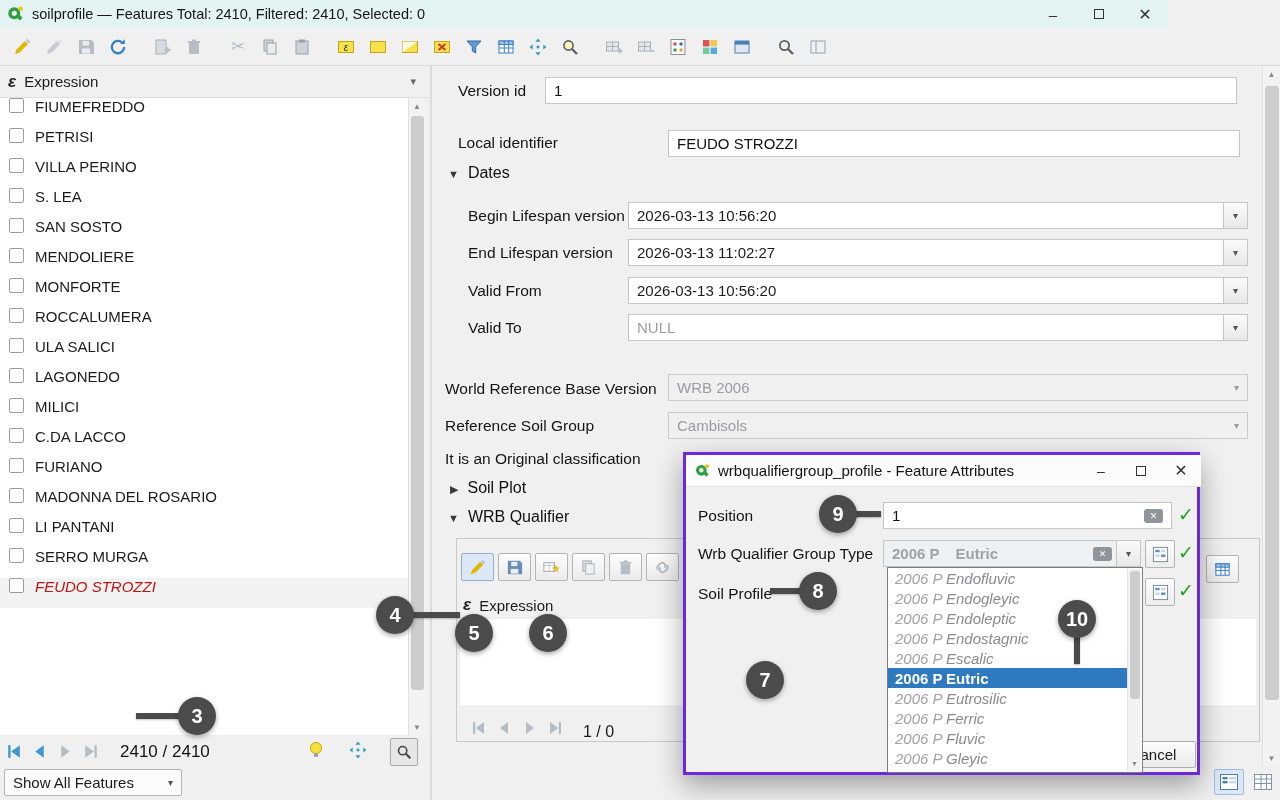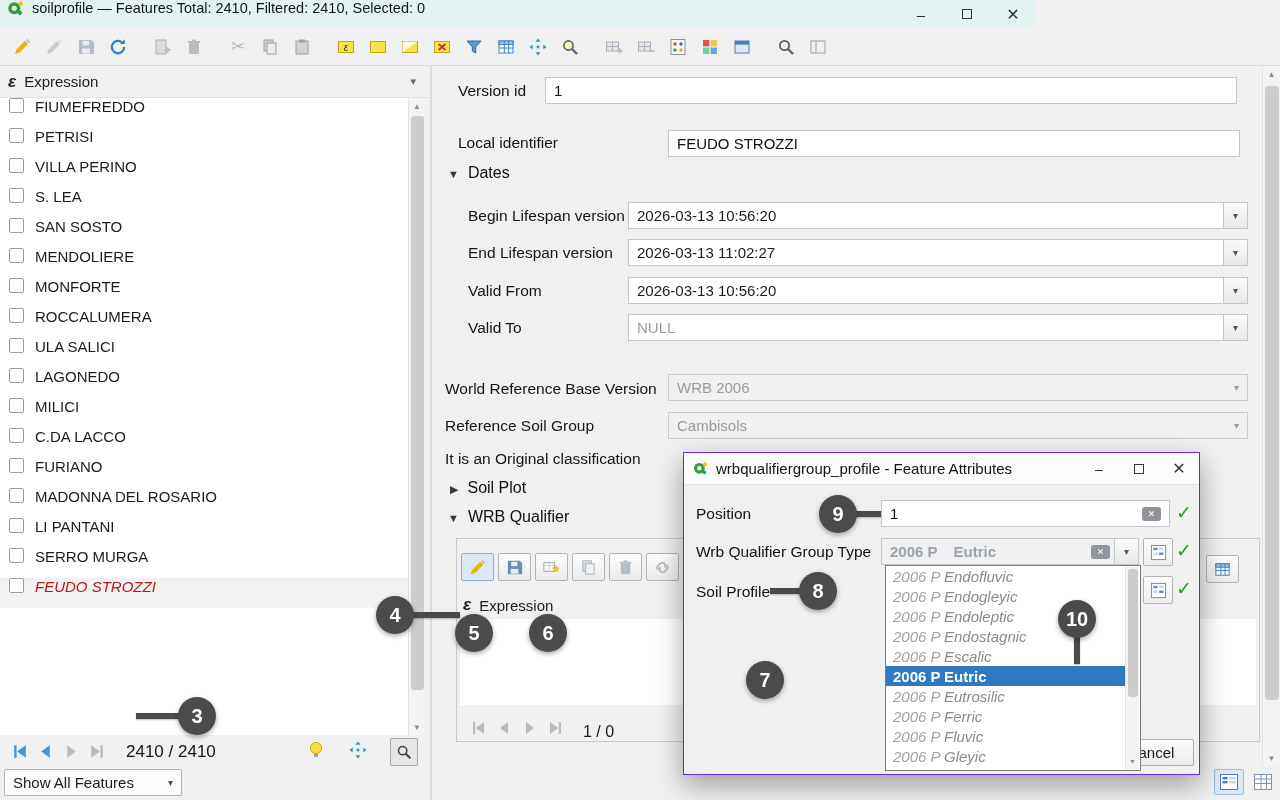--- a/index.html
+++ b/index.html
@@ -1,41 +1,41 @@
 <!DOCTYPE html>
 <html><head>
 <meta charset="utf-8">
 <style>
   *{box-sizing:border-box;margin:0;padding:0}
   html,body{width:1280px;height:800px}
   body{font-family:"Liberation Sans","DejaVu Sans",sans-serif;background:#f0f0f0;position:relative;overflow:hidden;color:#1b1b1b;font-size:15px}
   .abs{position:absolute}
   
-  #titlebar{position:absolute;left:0;top:0;width:1036px;height:28px;background:#e2f3f2;display:flex;}
+  #titlebar{position:absolute;left:0;top:0;width:1168px;height:28px;background:#e2f3f2;display:flex;align-items:center}
   #titlebar .ttl{margin-left:8px;font-size:14.5px;color:#161616}
   .win-btn{width:46px;height:28px;display:flex;align-items:center;justify-content:center;font-size:15px;color:#333}
   .maxbox{width:10px;height:10px;border:1.2px solid #333;display:inline-block}
   
   #toolbar{position:absolute;left:0;top:28px;width:1280px;height:38px;background:#f0f0f0;border-bottom:1px solid #dadada;display:flex;align-items:center;padding-left:8px}
   .ti{width:28px;height:28px;display:flex;align-items:center;justify-content:center;margin-right:4px}
   .tsep{width:12px;height:1px}
   .glyph-gray{color:#b3bac1;font-size:17px}
   
   #lp-header{position:absolute;left:0;top:66px;width:430px;height:32px;display:flex;align-items:center;border-bottom:1px solid #e0e0e0}
   .eps{font-weight:bold;font-style:italic;font-size:17px;margin:0 8px 0 8px;color:#222}
   #lp-list{position:absolute;left:0;top:98px;width:408px;height:637px;background:#fff}
   .lrow{height:30px;display:flex;align-items:flex-start;padding-left:9px}
   .cb{width:15px;height:15px;background:#fff;border:1px solid #9c9c9c;border-radius:2px;flex:none}
   .ltxt{margin-left:11px;font-size:15px;color:#1c1c1c;white-space:nowrap}
   .lrow.current{background:#f2f2f2}
   .lrow.current .ltxt{color:#c01515;font-style:italic}
   .sb{background:#f3f3f3;border-left:1px solid #e1e1e1}
   .sb-arrow{position:absolute;left:0;width:100%;height:16px;display:flex;align-items:center;justify-content:center;font-size:8px;color:#8a8a8a}
   .sb-thumb{position:absolute;left:2px;width:13px;background:#cdcdcd;border-radius:3px}
-  #lp-nav{position:absolute;left:0;top:735px;width:430px;height:33px;display:flex;align-items:center;padding-left:6px}
+  #lp-nav{position:absolute;left:0;top:735px;width:430px;height:33px;display:flex;align-items:center;}
   .navbtn{width:26px;height:26px;display:flex;align-items:center;justify-content:center}
   .pager{font-size:17px;margin-left:16px;color:#141414}
   .fill-en{fill:#3f97d0}.fill-dis{fill:#b6bcc2}
   #lp-filter{position:absolute;left:4px;top:769px;width:178px;height:27px;background:#fbfbfb;border:1px solid #b3b3b3;border-radius:2px;display:flex;align-items:center;padding:0 8px;font-size:15px}
   #splitter{position:absolute;left:430px;top:66px;width:2px;height:734px;background:#dcdcdc}
   
   .flbl{position:absolute;font-size:15.5px;color:#141414;white-space:nowrap}
   .fin{position:absolute;height:27px;background:#fff;border:1px solid #c6c6c6;display:flex;align-items:center;padding:0 8px;font-size:15px;color:#111}
   .dtw{position:absolute;height:27px;border:1px solid #c6c6c6;background:#fff;display:flex;align-items:stretch}
   .dtxt{flex:1;display:flex;align-items:center;padding:0 8px;font-size:15px}
@@ -43,21 +43,21 @@
   .cmb-dis{position:absolute;height:27px;background:#f0f0f0;border:1px solid #cccccc;display:flex;align-items:center;padding:0 8px;font-size:15px;color:#9c9ca0}
   .cmb-dis .car{margin-left:auto;font-size:10px;color:#9a9a9a}
   .sect{position:absolute;font-weight:normal;font-size:16px;color:#101010}
   .tri{font-size:11px;color:#3a3a3a;margin-right:9px}
   .nulltx{color:#9c9ca0}
   #subframe{position:absolute;left:456px;top:538px;width:804px;height:204px;border:1px solid #c9c9c9}
   .sfbtn{position:absolute;width:33px;height:28px;border:1px solid #b4b4b4;border-radius:2px;background:linear-gradient(#fdfdfd,#ebebeb);display:flex;align-items:center;justify-content:center}
   .sfbtn.active{background:#dce8f5;border-color:#8fb0d3}
   #sf-list{position:absolute;left:3px;top:80px;width:796px;height:86px;background:#fff}
   
-  #dialog{position:absolute;left:683px;top:452px;width:517px;height:323px;background:#f0f0f0;border:1px solid #6d28d9;box-shadow:0 10px 26px rgba(0,0,0,.35);z-index:40}
+  #dialog{position:absolute;left:683px;top:452px;width:517px;height:323px;background:#f0f0f0;border:3px solid #6d28d9;box-shadow:0 10px 26px rgba(0,0,0,.35);z-index:40}
   #dlg-title{position:absolute;left:0;top:0;width:515px;height:32px;background:#fbfbfb;border-bottom:1px solid #e3e3e3;display:flex;align-items:center}
   #dlg-title .ttl{margin-left:8px;font-size:15px;color:#141414}
   .dlg-btn{width:40px;height:31px;display:flex;align-items:center;justify-content:center;font-size:14px;color:#333}
   .dlbl{position:absolute;font-size:15.5px;color:#141414;white-space:nowrap}
   .clear-chip{width:19px;height:14px;background:#8f959b;border-radius:3px;color:#fff;font-size:9px;display:flex;align-items:center;justify-content:center;margin-left:auto}
   .chk{position:absolute;color:#22a022;font-weight:bold;font-size:19px}
   .mini-btn{position:absolute;width:30px;height:28px;border:1px solid #b4b4b4;border-radius:2px;background:linear-gradient(#fdfdfd,#ededed);display:flex;align-items:center;justify-content:center}
   #dd{position:absolute;left:201px;top:112px;width:256px;height:206px;background:#fff;border:1px solid #7c7c7c;z-index:50}
   .ddrow{height:20px;display:flex;align-items:center;font-size:15px;font-style:italic;width:240px}
   .ddcode{width:58px;padding-left:7px;color:#a2a2a6}

